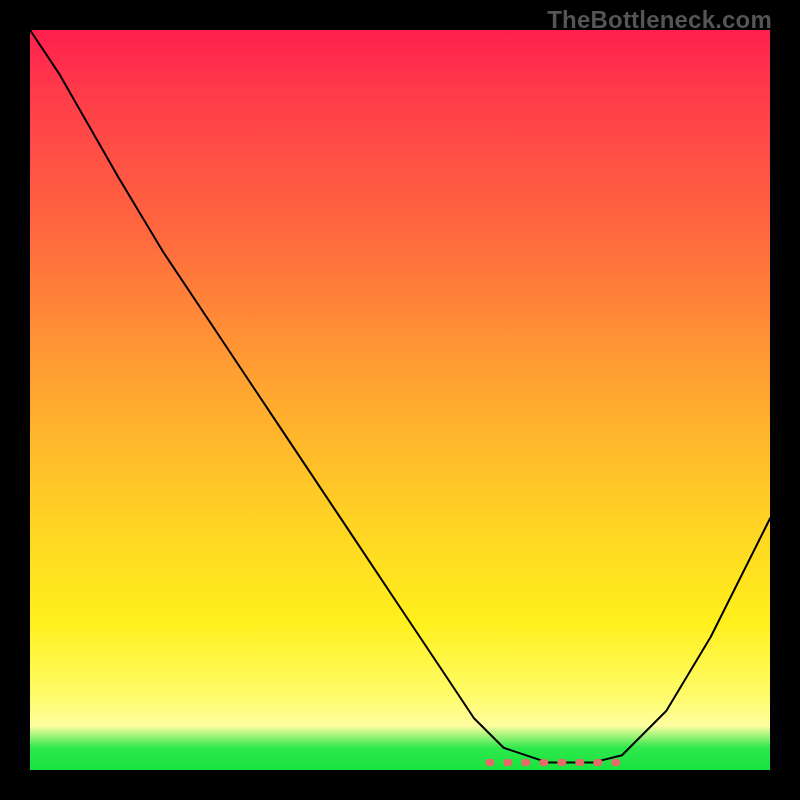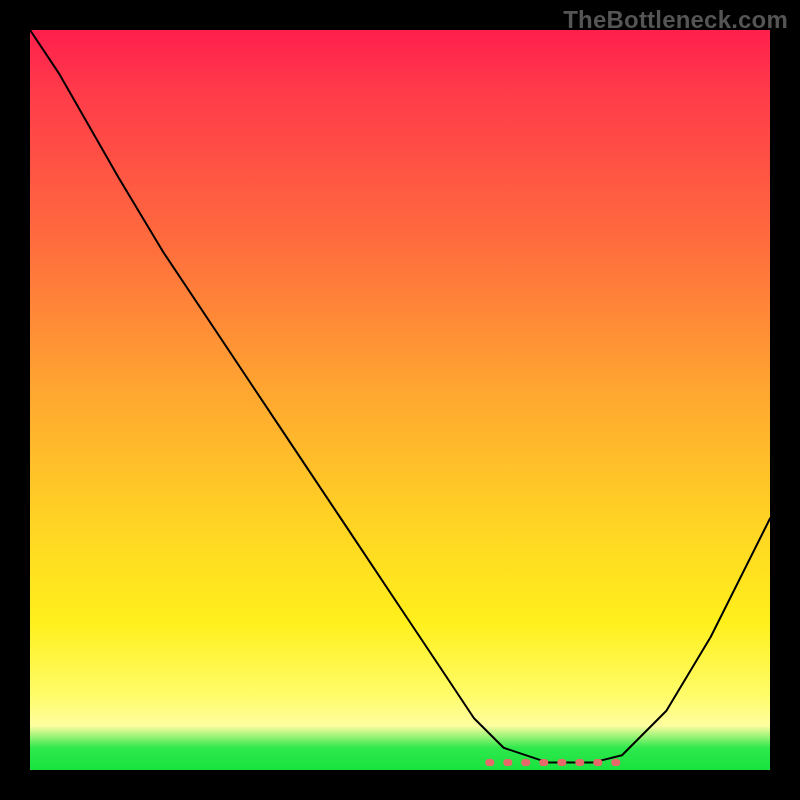--- a/index.html
+++ b/index.html
@@ -12,21 +12,21 @@
     overflow: hidden;
   }
   .stage {
     position: relative;
     width: 800px;
     height: 800px;
   }
   .watermark {
     position: absolute;
     top: 6px;
-    right: 12px;
+    right: 28px;
     color: #555;
     font-size: 24px;
     font-weight: 600;
     letter-spacing: 0.2px;
     user-select: none;
   }
   .plot-frame {
     position: absolute;
     left: 30px;
     top: 30px;

